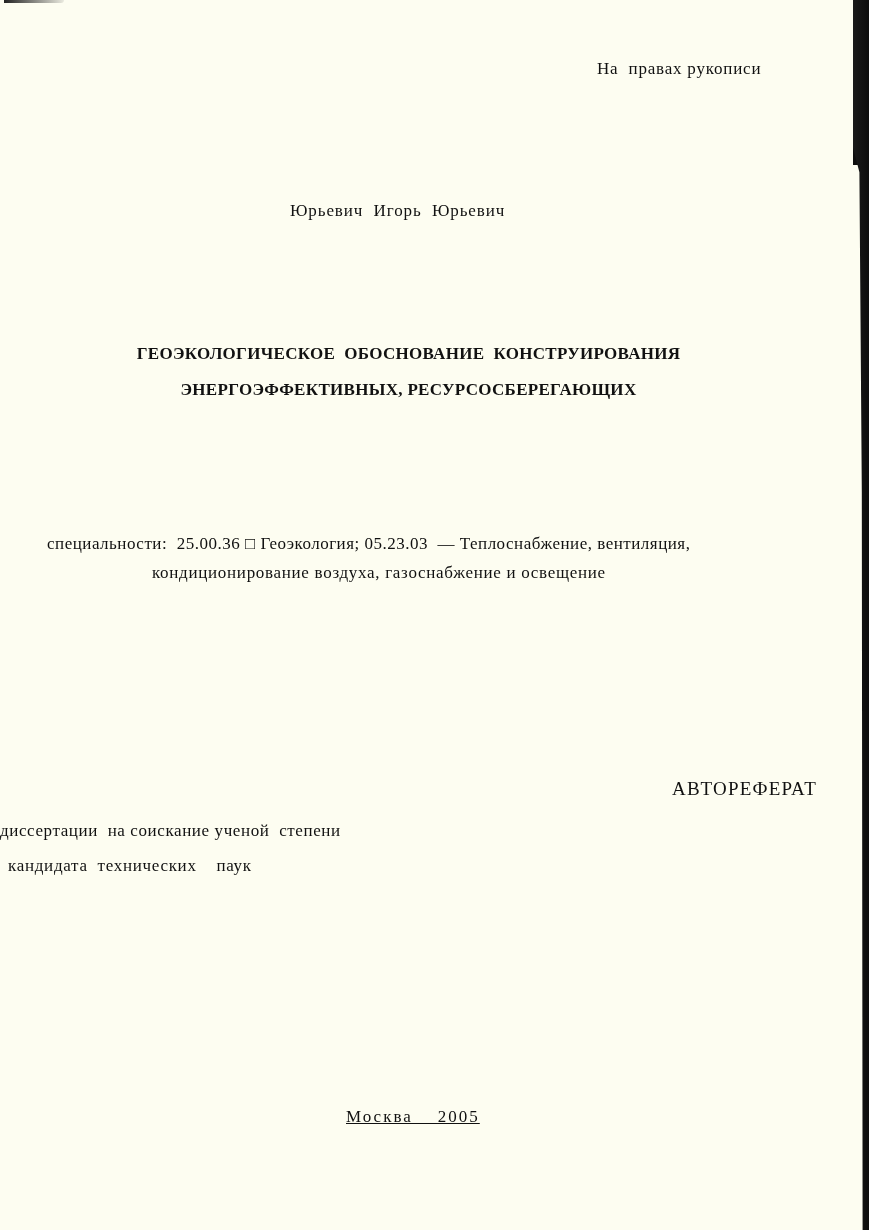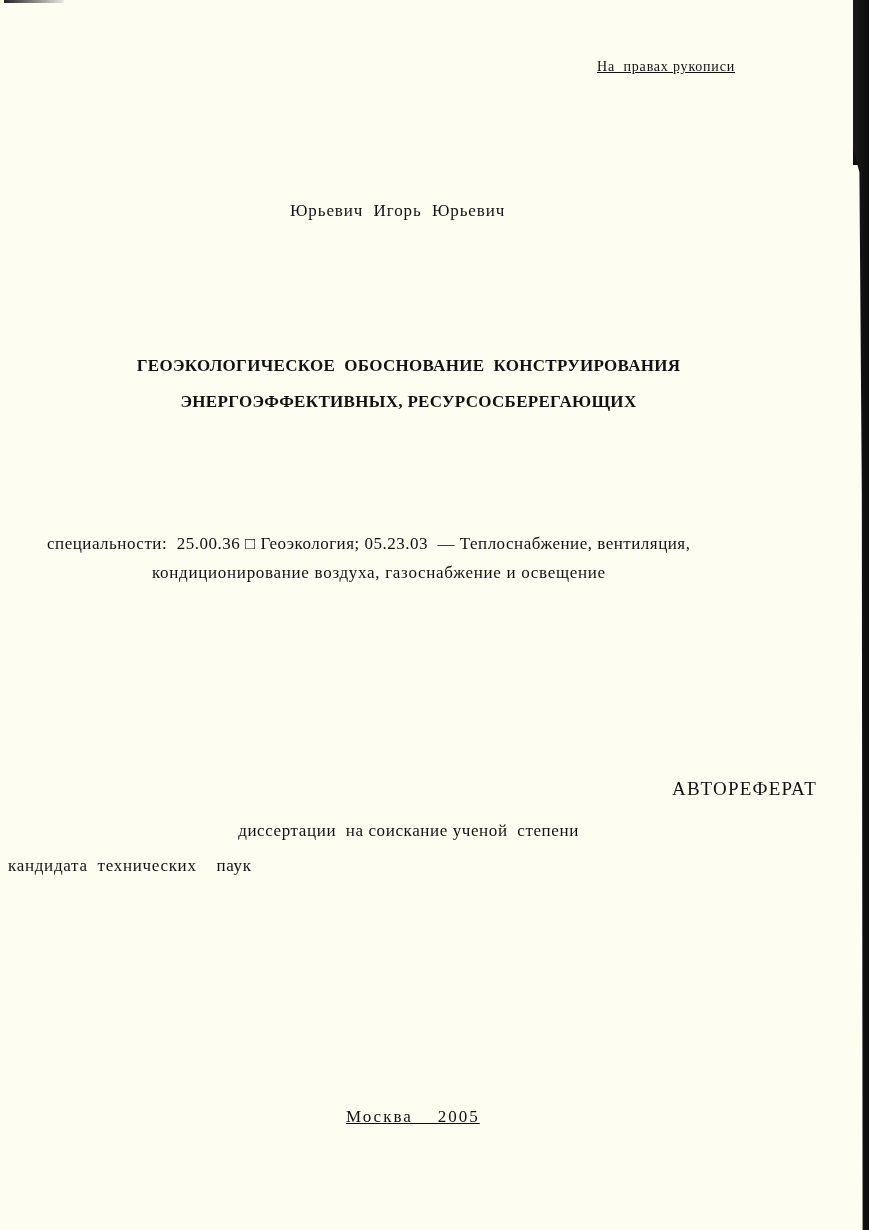--- a/index.html
+++ b/index.html
@@ -49,38 +49,36 @@
     }
     .line {
       position: absolute;
       white-space: pre;
       font-size: 17px;
       letter-spacing: 0.6px;
     }
     .rights {
       left: 597px;
       top: 59px;
-      font-size: 14px;
+      font-size: 17px;
       letter-spacing: 0.8px;
-      text-decoration: underline;
     }
     .author {
       left: 290px;
       top: 201px;
       font-size: 17px;
       letter-spacing: 0.9px;
     }
     .title {
       left: 0;
       width: 817px;
       text-align: center;
       font-weight: bold;
       font-size: 17px;
       letter-spacing: 0.3px;
-      margin-top: 12px;
     }
     .title-1 { top: 344px; }
     .title-2 { top: 380px; }
     .title-3 { top: 417px; }
     .spec-1 {
       left: 47px;
       top: 526px;
       font-size: 17px;
       letter-spacing: 0.5px;
       margin-top: 8px;
@@ -95,21 +93,21 @@
       left: 0;
       width: 817px;
       text-align: right;
       top: 778px;
       font-size: 19px;
       letter-spacing: 1.2px;
     }
     .degree-1 {
       left: 0;
       width: 817px;
-      text-align: center;
+      text-align: left;
       top: 821px;
       font-size: 17px;
       letter-spacing: 0.6px;
     }
     .degree-2 {
       left: 8px;
       width: 817px;
       text-align: left;
       top: 856px;
       font-size: 17px;

